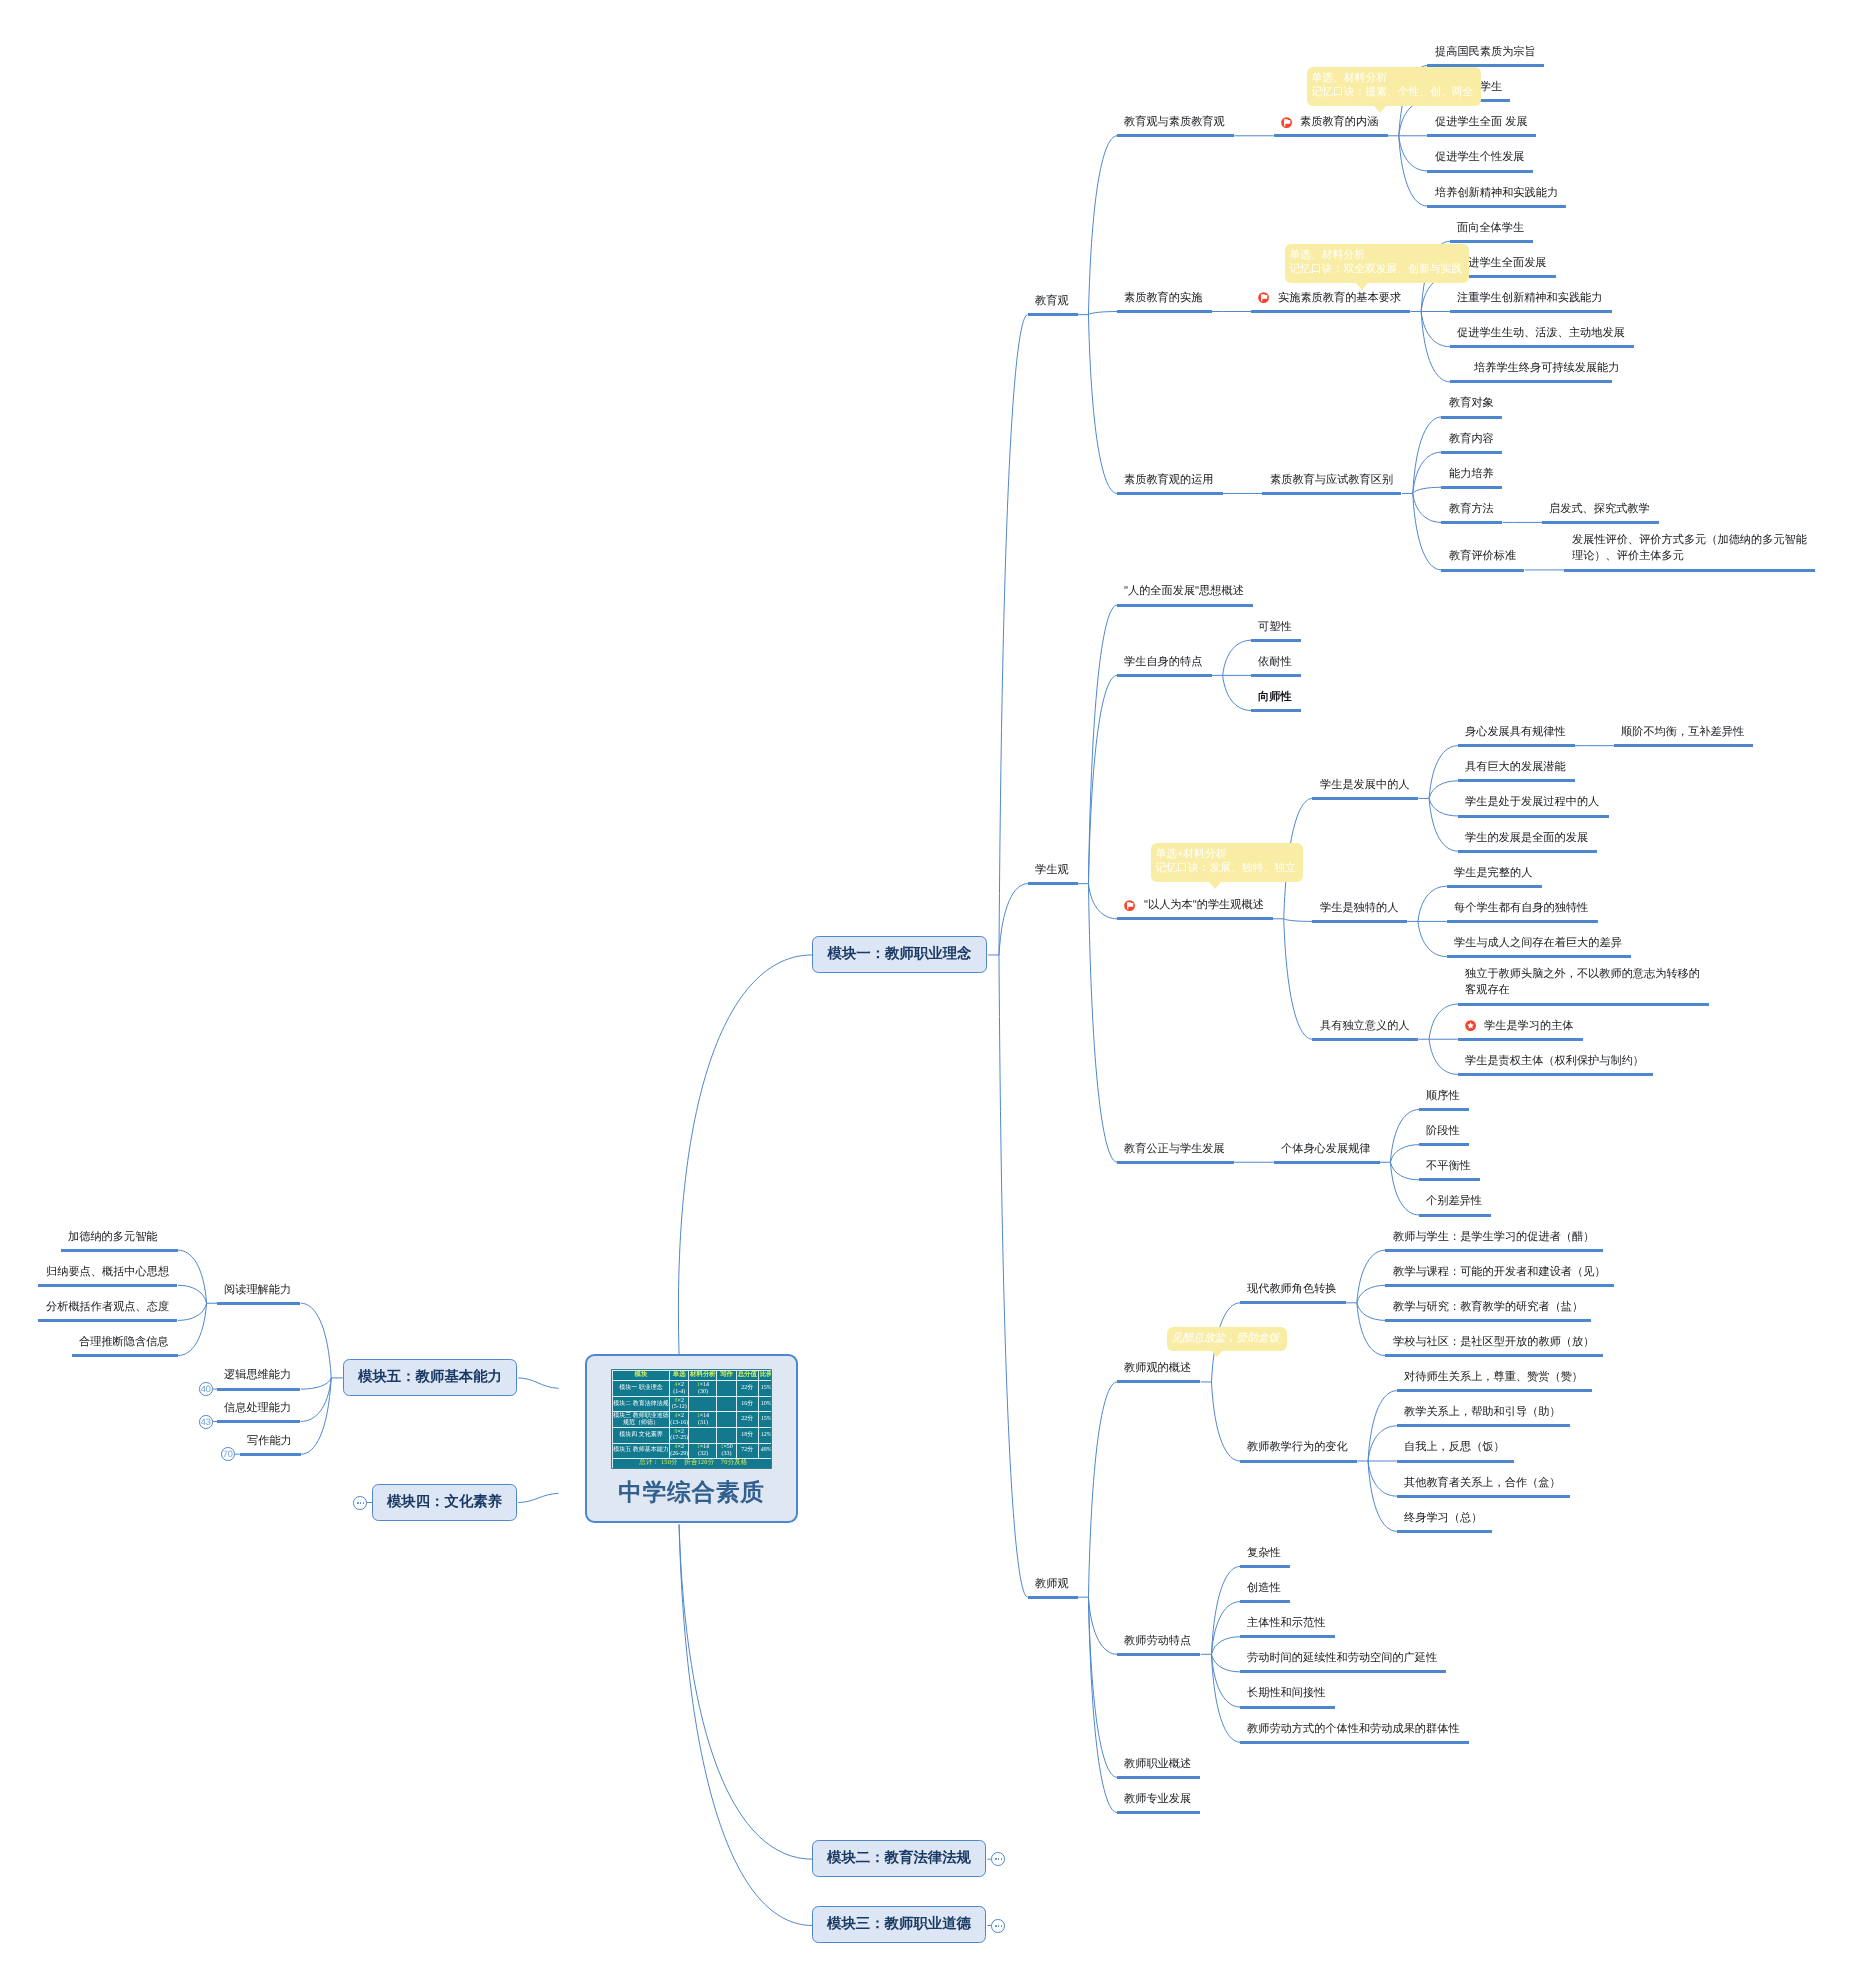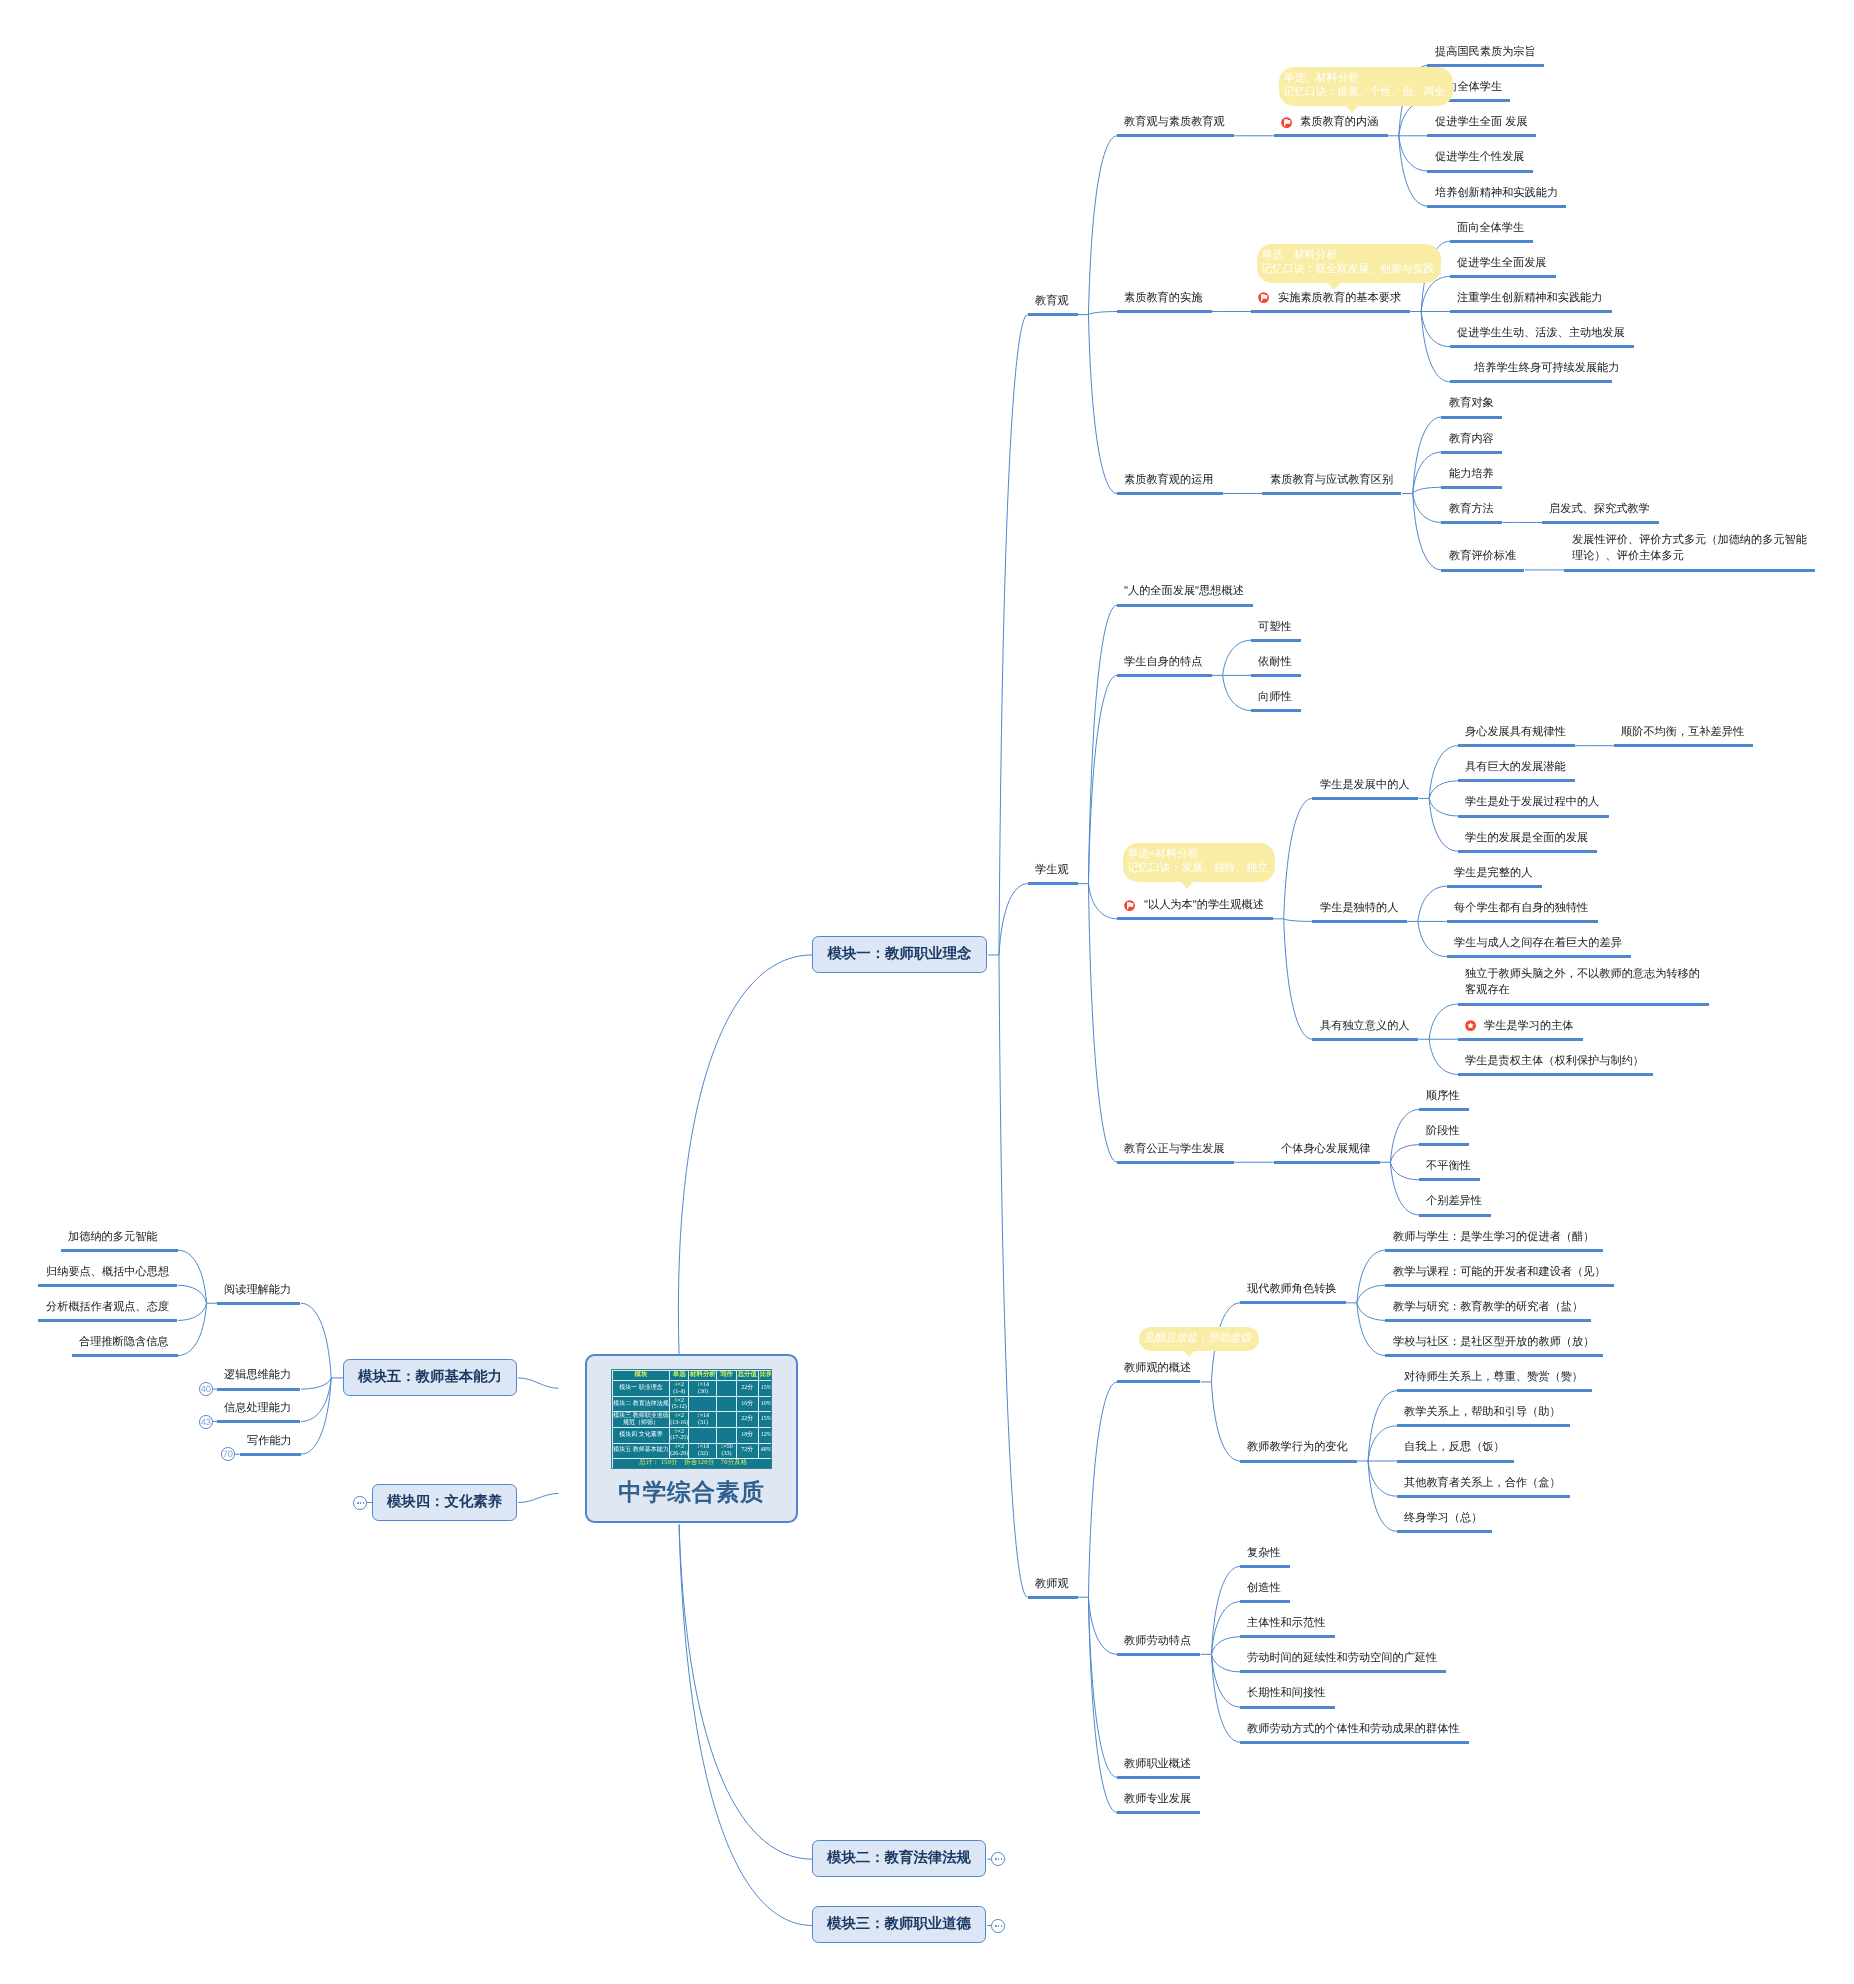--- a/index.html
+++ b/index.html
@@ -8,22 +8,22 @@
   #canvas{position:absolute;left:0;top:0;width:1855px;height:1985px;}
   svg.links{position:absolute;left:0;top:0;width:1855px;height:1985px;overflow:visible;}
   .node{position:absolute;white-space:pre;color:#16181d;font-size:11.2px;line-height:16.4px;}
   .bar{position:absolute;background:#4e87cd;height:2.8px;}
   .modbox{position:absolute;background:#dce6f4;border:1.6px solid #4e87cd;border-radius:6.4px;
           color:#1b3a63;font-weight:700;font-size:14.4px;display:flex;align-items:center;
           justify-content:center;}
   .rootbox{position:absolute;background:#dfe7f3;border:2.8px solid #4e87cd;border-radius:9.6px;}
   .roottitle{position:absolute;left:0;color:#31608f;font-weight:700;font-size:23.6px;
              text-align:center;width:100%;letter-spacing:0.8px;}
-  .note{position:absolute;background:#f9eda6;border-radius:15px;color:#ffffff;font-size:10.8px;
-        line-height:14px;padding:4.4px 7.2px 4.4px 4.4px;white-space:pre;box-sizing:content-box;}
+  .note{position:absolute;background:#f9eda6;border-radius:6px;color:#ffffff;font-size:10.8px;
+        line-height:14px;padding:4.4px 7.2px 4.4px 4.4px;white-space:pre;box-sizing:content-box;margin-left:28px;}
   .note .tail{position:absolute;width:0;height:0;border-left:6px solid transparent;
         border-right:6px solid transparent;border-top:7.2px solid #f9eda6;bottom:-6.8px;}
   .badge{position:absolute;border:0.9px solid #4e87cd;border-radius:50%;background:#fff;
          color:#6f9fd8;font-size:9.2px;display:flex;align-items:center;justify-content:center;
          font-family:"Liberation Sans",sans-serif;}
   .collapse{position:absolute;border:1px solid #4e87cd;border-radius:50%;background:#fff;}
   .roottable{box-sizing:border-box;background:#13798e;overflow:hidden;
              box-shadow:0 0 0 0.8px #0e6174;}
   table{border-collapse:collapse;width:100%;table-layout:fixed;
         font-family:"Liberation Serif",serif;}
@@ -276,21 +276,21 @@
       <div class="node" style="left: 1449px; top: 501px;">教育方法</div>
       <div class="node" style="left: 1549px; top: 501px;">启发式、探究式教学</div>
       <div class="node" style="left: 1449px; top: 548px;">教育评价标准</div>
       <div class="node" style="left: 1572px; top: 532px;">发展性评价、评价方式多元（加德纳的多元智能
 理论）、评价主体多元</div>
       <div class="node" style="left: 1035px; top: 862px;">学生观</div>
       <div class="node" style="left: 1124px; top: 583px;">"人的全面发展"思想概述</div>
       <div class="node" style="left: 1124px; top: 654px;">学生自身的特点</div>
       <div class="node" style="left: 1258px; top: 619px;">可塑性</div>
       <div class="node" style="left: 1258px; top: 654px;">依耐性</div>
-      <div class="node" style="left: 1258px; top: 689px;">向师性</div>
+      <div class="node" style="left: 1258px; top: 689px; font-weight: bold;">向师性</div>
       <div class="node" style="left: 1144px; top: 897px;">"以人为本"的学生观概述</div>
       <svg viewBox="0 0 24 24" width="11.2" height="11.2" style="position: absolute; left: 1124px; top: 900px;">
         <circle cx="12" cy="12" r="11.6" fill="#f5442e"></circle>
         <path d="M6.5 4.9H14.5V6.4H19.9V14.6H9.3V20.0H6.5Z" fill="#fff"></path>
       </svg>
       <div class="node" style="left: 1320px; top: 777px;">学生是发展中的人</div>
       <div class="node" style="left: 1465px; top: 724px;">身心发展具有规律性</div>
       <div class="node" style="left: 1621px; top: 724px;">顺阶不均衡，互补差异性</div>
       <div class="node" style="left: 1465px; top: 759px;">具有巨大的发展潜能</div>
       <div class="node" style="left: 1465px; top: 794px;">学生是处于发展过程中的人</div>

